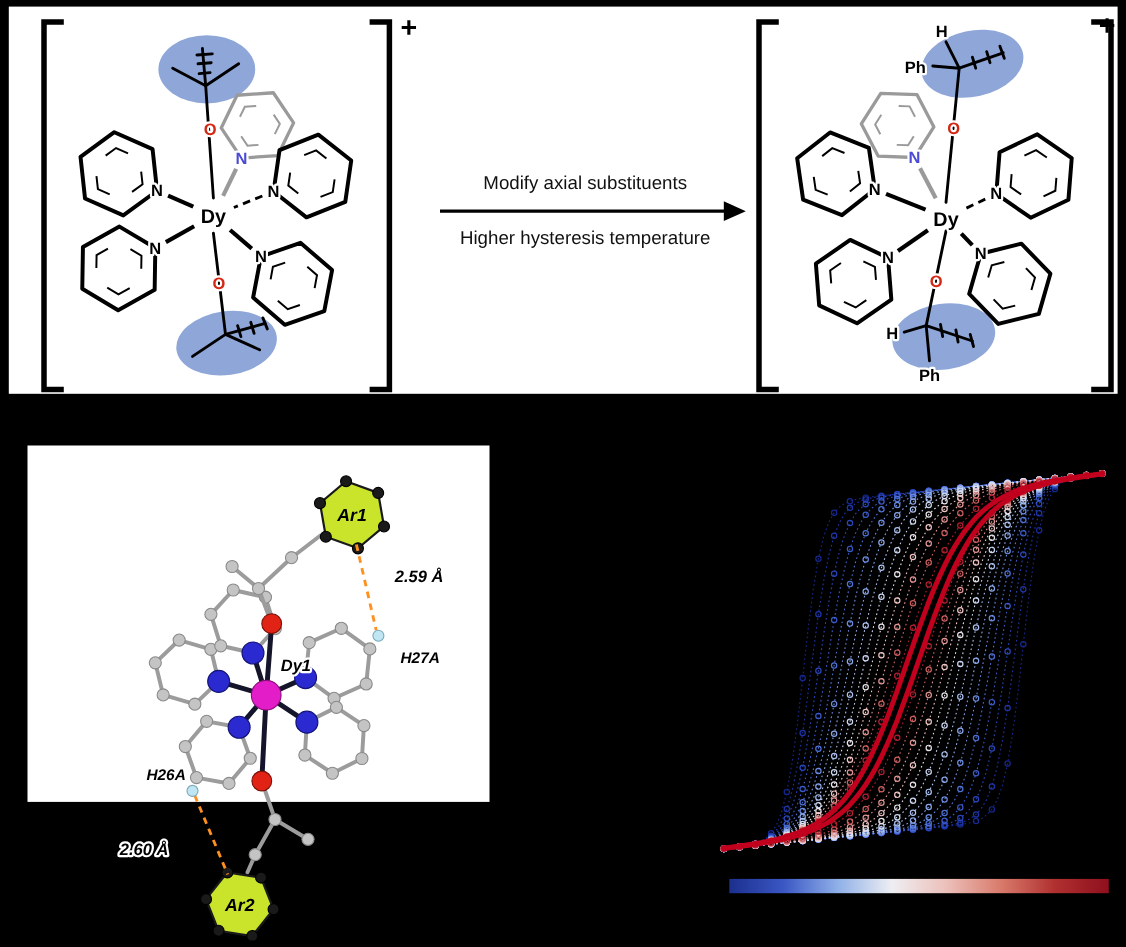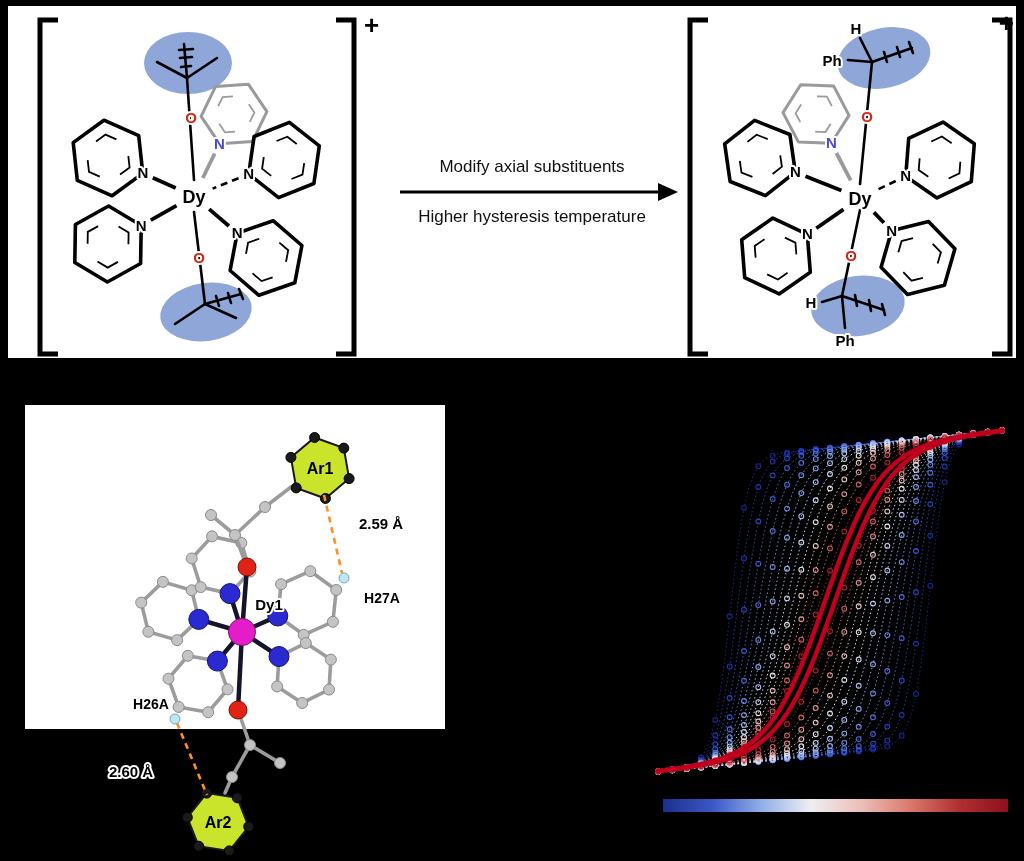--- a/index.html
+++ b/index.html
@@ -1,20 +1,20 @@
 <!DOCTYPE html>
 <html><head>
 <meta charset="utf-8">
 <style>
   html,body{margin:0;padding:0;background:#000;}
   #fig{position:relative;width:1024px;height:861px;background:#000;overflow:hidden;
        font-family:"Liberation Sans",sans-serif;}
   .panel{position:absolute;background:#fff;}
   #scheme-panel{left:8px;top:6px;width:1008px;height:352px;}
-  #crystal-panel{left:25px;top:405px;width:420px;height:324px;}
+  #crystal-panel{left:25px;top:405px;width:420px;height:324px;font-style:italic;}
   #loops-svg{position:absolute;left:650px;top:410px;}
   #colorbar{position:absolute;left:663px;top:799px;width:345px;height:13px;}
   svg text{font-family:"Liberation Sans",sans-serif;}
   .halo{paint-order:stroke;stroke:#fff;stroke-width:4px;stroke-linejoin:round;}
 </style>
 </head>
 <body>
 
 <div id="fig">
 

